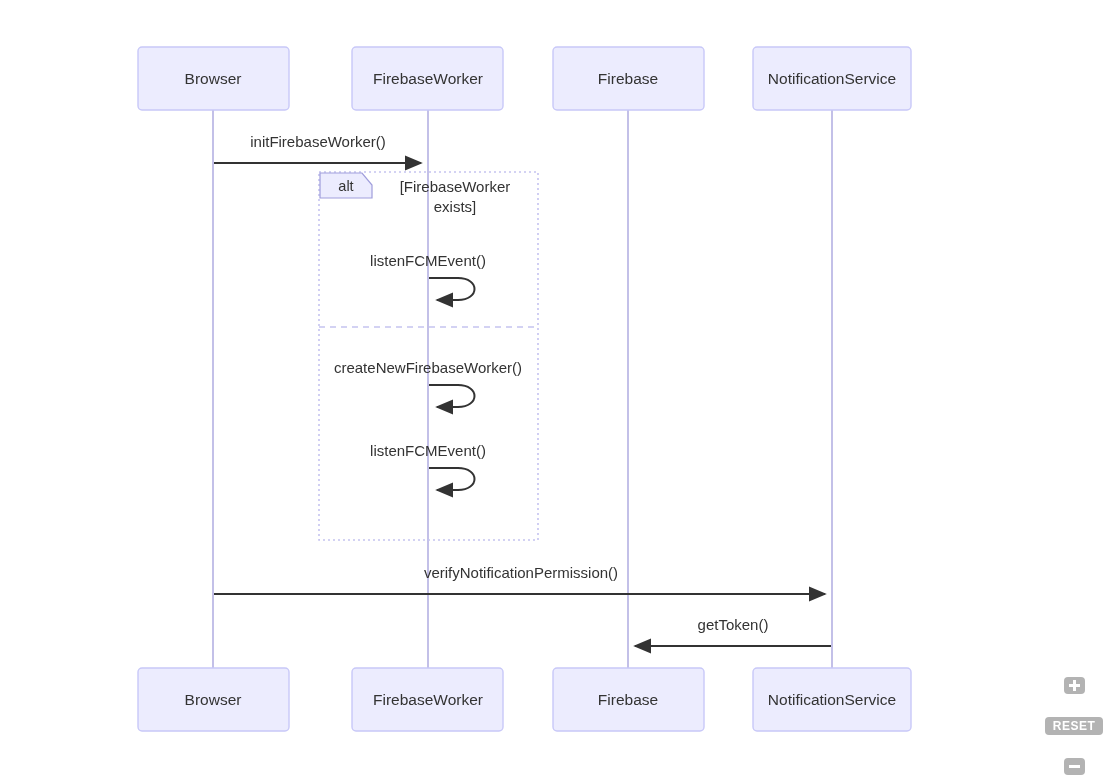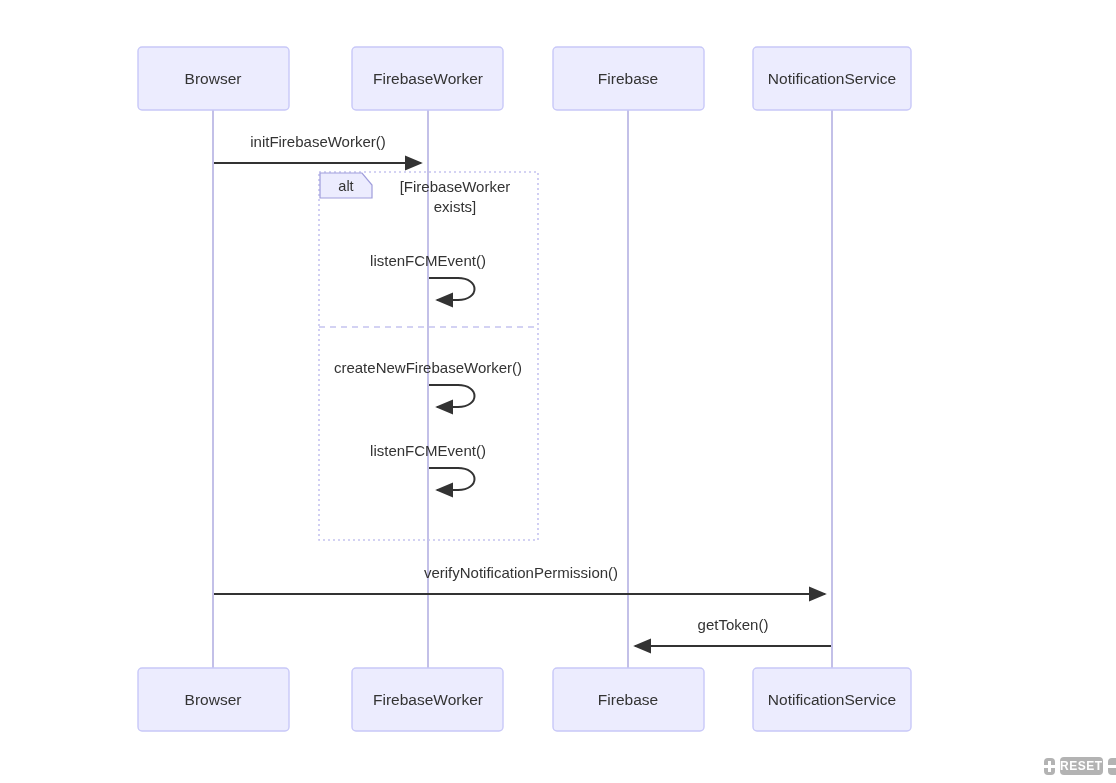--- a/index.html
+++ b/index.html
@@ -43,23 +43,23 @@
     font-size: 15px;
     fill: #333333;
   }
   
   #zoom-controls {
     position: absolute;
     right: 12px;
     bottom: 8px;
     width: 60px;
     display: flex;
-    flex-direction: row;
+    flex-direction: column;
     align-items: center;
-    gap: 5px;
+    gap: 23px;
   }
   .zoom-btn {
     background: #b3b3b3;
     border: none;
     border-radius: 4px;
     color: #ffffff;
     font-family: "Liberation Sans", sans-serif;
     font-weight: bold;
     cursor: pointer;
     display: flex;

